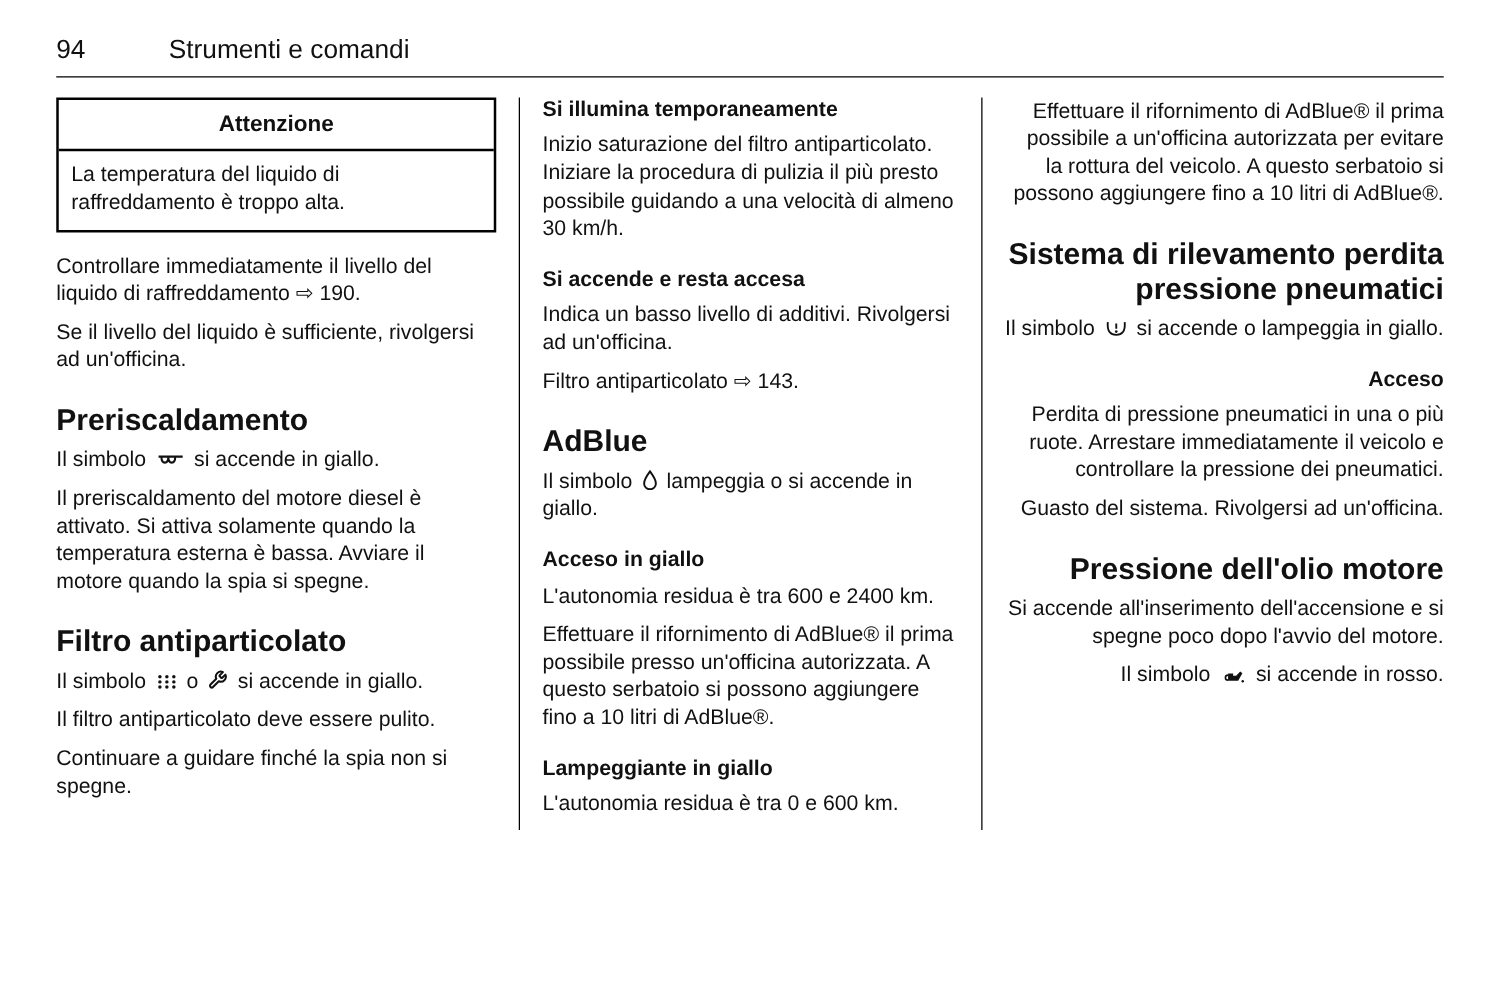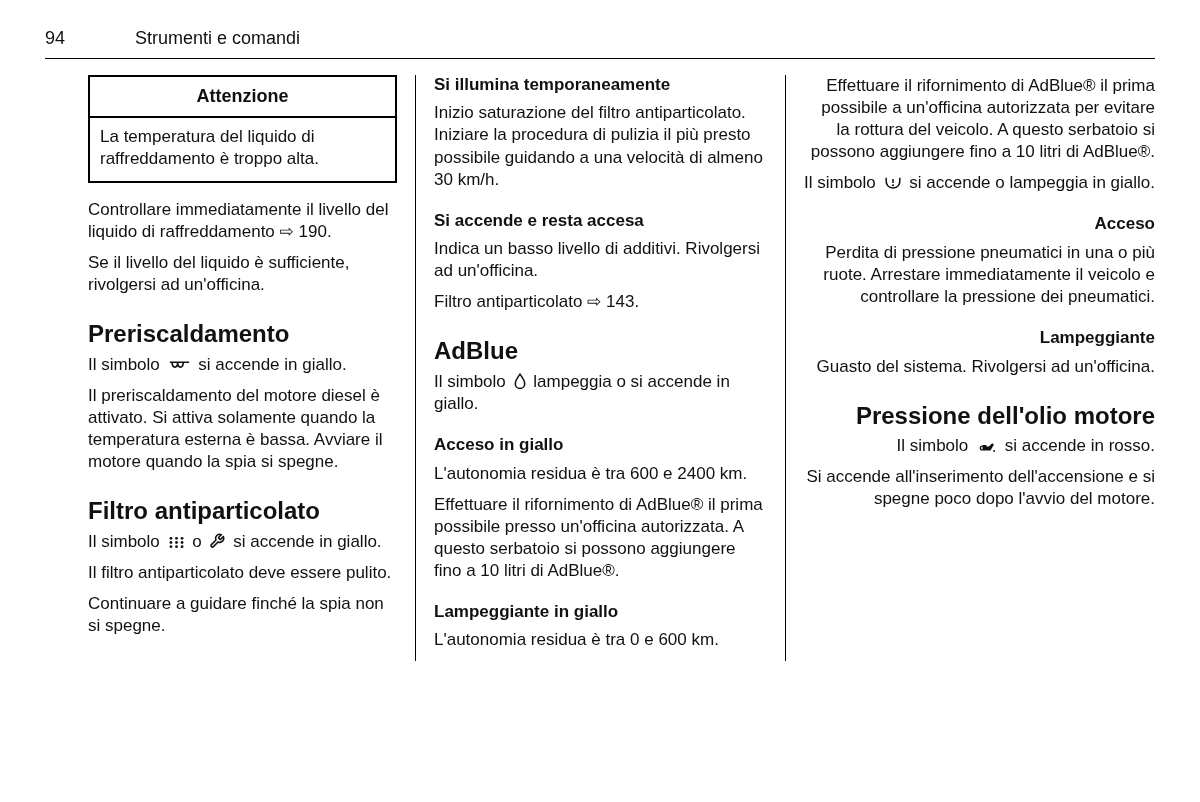--- a/index.html
+++ b/index.html
@@ -4,27 +4,27 @@
 <style>
   * { box-sizing: border-box; }
   html,body { margin:0; padding:0; }
   body {
     width:1200px; height:802px; overflow:hidden;
     background:#ffffff; color:#111;
     font-family:"Liberation Sans", sans-serif;
   }
   .page { padding:28px 45px 0 45px; }
 
-  .runhead { display:flex; align-items:baseline; font-size:18px; }
+  .runhead { display:flex; align-items:baseline; font-size:21px; }
   .runhead .pageno { width:90px; }
   .rule { border:none; border-top:1.5px solid #000; margin:9px 0 0 0; }
 
   .columns { display:grid; grid-template-columns:1fr 1fr 1fr; margin-top:16px; }
   .col { padding:0 18px; font-size:17px; line-height:1.3; }
-  .col:first-child { padding-left:0;margin-left:43px; }
+  .col:first-child { padding-left:0; }
   .col:last-child  { padding-right:0;text-align:right; }
   .col + .col { border-left:1px solid #000; }
 
   .p { margin:0 0 9px 0; }
   .h1 { font-size:24px; font-weight:bold; line-height:1.15; margin:24px 0 6px 0; }
   .h2 { font-size:17px; font-weight:bold; line-height:1.2; margin:20px 0 7px 0; }
   .col > :first-child { margin-top:0; }
 
   .warning-box { border:2px solid #000; margin:2px 0 16px 0; }
   .warning-box .wtitle {
@@ -141,50 +141,50 @@
       <p class="p">Effettuare il rifornimento di AdBlue® il prima possibile presso un'officina autorizzata. A questo serbatoio si possono aggiungere fino a 10 litri di AdBlue®.</p>
 
       <div class="h2">Lampeggiante in giallo</div>
       <p class="p">L'autonomia residua è tra 0 e 600 km.</p>
     </div>
 
     <div class="col">
 
       <p class="p">Effettuare il rifornimento di AdBlue® il prima possibile a un'officina autorizzata per evitare la rottura del veicolo. A questo serbatoio si possono aggiungere fino a 10 litri di AdBlue®.</p>
 
+      <div class="h1">Sistema di rilevamento perdita pressione pneumatici</div>
 
       <p class="p">
         <span>Il simbolo</span>
         <span class="sym">
           <svg width="18" height="14" viewBox="0 0 24 18" aria-hidden="true">
             <path d="M3 2 C2 12 6 15.5 12 15.5 S22 12 21 2" fill="none" stroke="currentColor" stroke-width="2"></path>
             <line x1="12" y1="3.5" x2="12" y2="9" stroke="currentColor" stroke-width="2"></line>
             <circle cx="12" cy="12" r="1.4" fill="currentColor"></circle>
           </svg>
         </span>
         <span>si accende o lampeggia in giallo.</span>
       </p>
 
       <div class="h2">Acceso</div>
       <p class="p">Perdita di pressione pneumatici in una o più ruote. Arrestare immediatamente il veicolo e controllare la pressione dei pneumatici.</p>
 
-      <div class="h2">Lampeggiante</div>
       <p class="p">Guasto del sistema. Rivolgersi ad un'officina.</p>
 
       <div class="h1">Pressione dell'olio motore</div>
+
+      <p class="p">Si accende all'inserimento dell'accensione e si spegne poco dopo l'avvio del motore.</p>
 
       <p class="p">
         <span>Il simbolo</span>
         <span class="sym">
           <svg width="21" height="13" viewBox="0 0 26 16" aria-hidden="true">
             <path d="M8 6h5v2h3l4-4 2.2 1.6L18 13H8z" fill="currentColor"></path>
             <path d="M8 7.5C4.5 7.5 4.5 12.5 8 12.5" fill="none" stroke="currentColor" stroke-width="1.6"></path>
             <circle cx="22.5" cy="13.5" r="1.2" fill="currentColor"></circle>
           </svg>
         </span>
         <span>si accende in rosso.</span>
       </p>
-
-      <p class="p">Si accende all'inserimento dell'accensione e si spegne poco dopo l'avvio del motore.</p>
     </div>
 
   </div>
 </div>
 
 </body></html>

